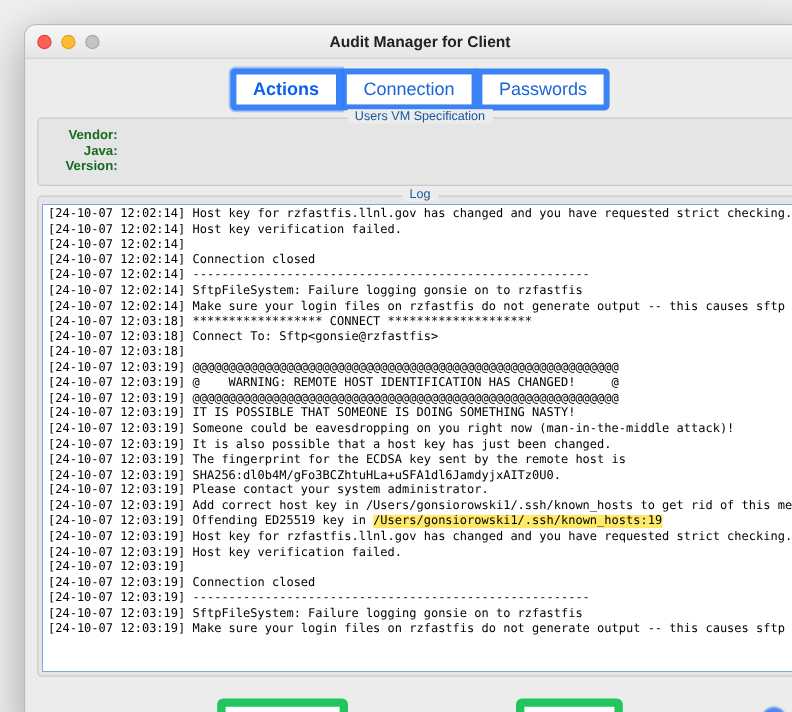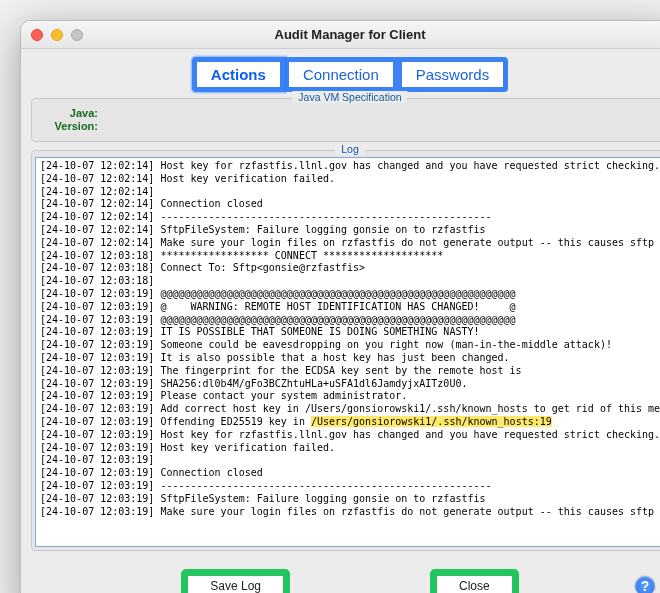--- a/index.html
+++ b/index.html
@@ -157,21 +157,25 @@
   </div>
 
   <div class="tabs" id="tabs">
       <div class="tab active">Actions</div>
       <div class="tab">Connection</div>
       <div class="tab">Passwords</div>
     </div>
 
   <div class="content">
     <div class="group">
-      <div class="group-title">Java VM Specification</div>
+      <div class="group-title">Users VM Specification</div>
+      <div class="spec-row">
+        <div class="spec-label">Vendor:</div>
+        <div class="spec-val"></div>
+      </div>
       <div class="spec-row">
         <div class="spec-label">Java:</div>
         <div class="spec-val"></div>
       </div>
       <div class="spec-row">
         <div class="spec-label">Version:</div>
         <div class="spec-val"></div>
       </div>
     </div>
 

